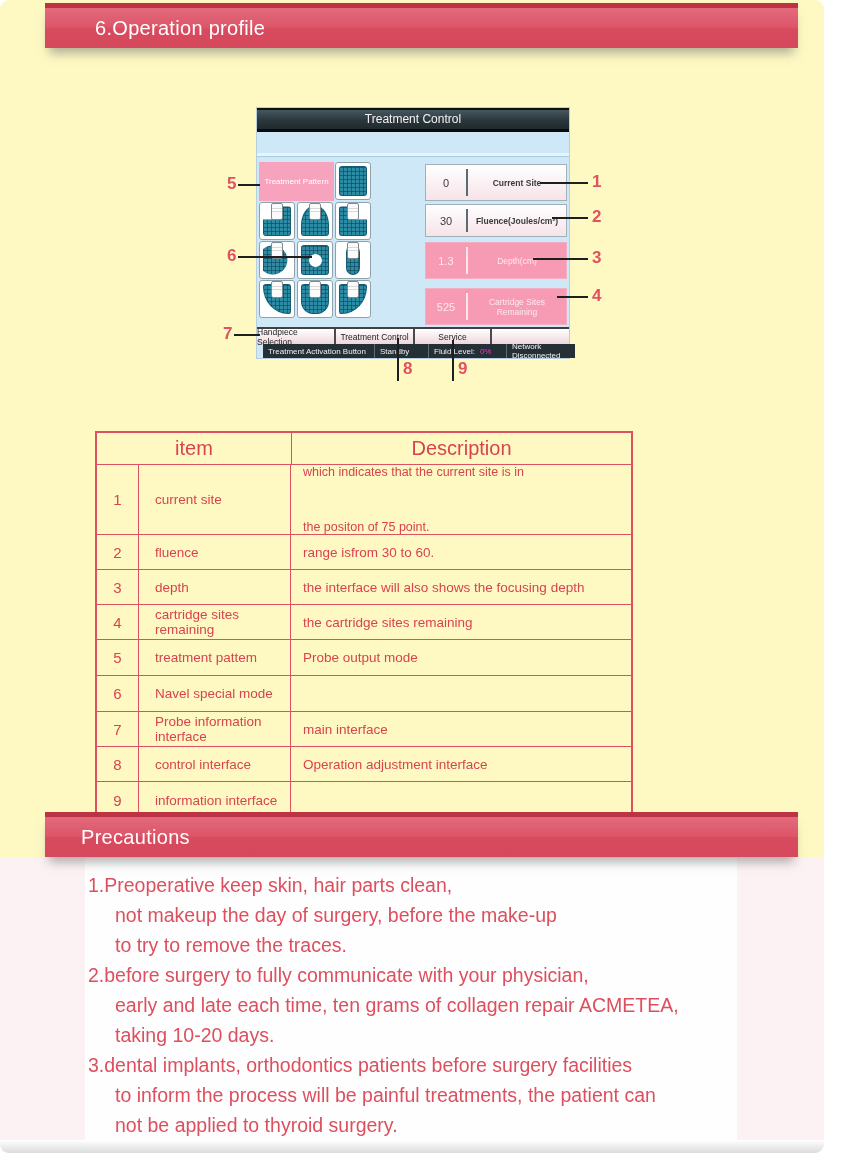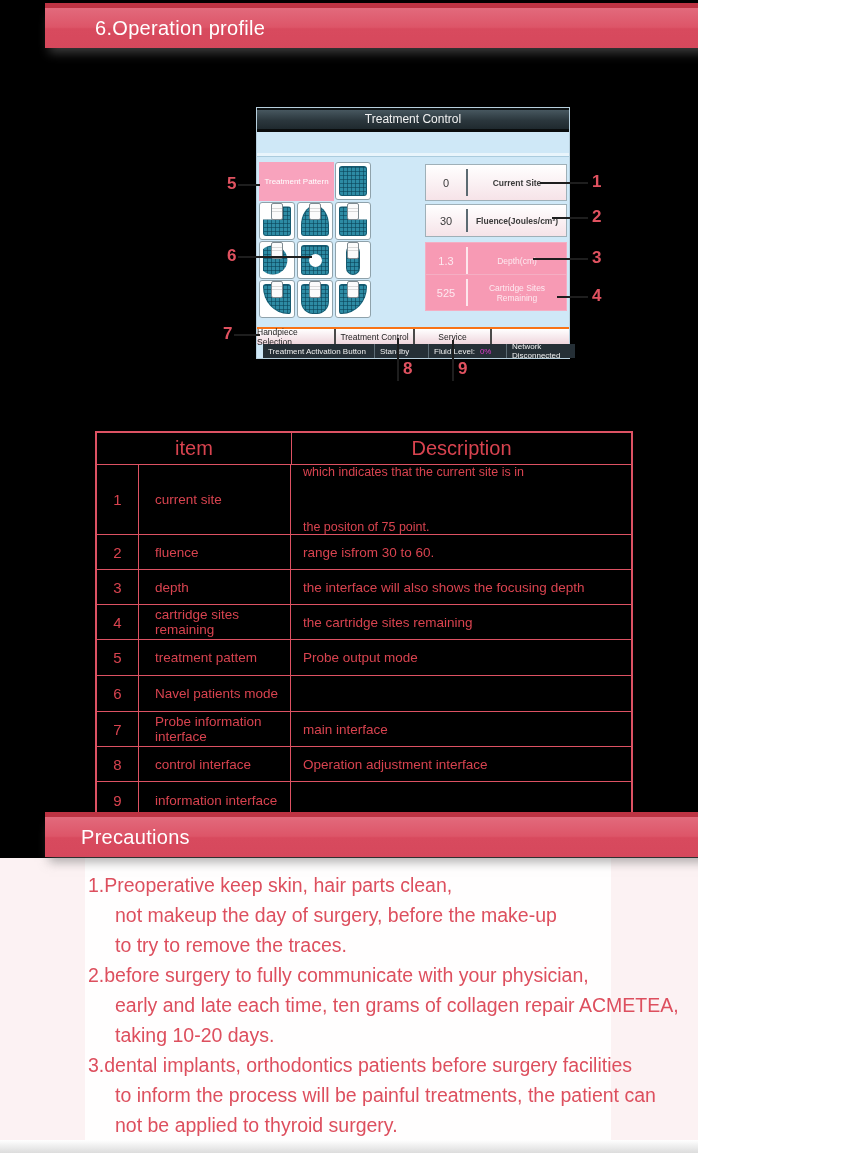--- a/index.html
+++ b/index.html
@@ -1,17 +1,17 @@
 <!DOCTYPE html>
 <html><head>
 <meta charset="utf-8">
 <style>
   html,body{margin:0;padding:0;background:#fff;}
-  #page{position:relative;width:698px;height:1153px;background:#000000;overflow:hidden;
-        font-family:"Liberation Sans", sans-serif;}
+  #page{position:relative;width:824px;height:1153px;background:#fef9c3;overflow:hidden;
+        font-family:"Liberation Sans", sans-serif;border-radius:9px;}
 
   
   .banner{position:absolute;left:45px;width:753px;height:40px;
     background:linear-gradient(180deg,#e26a7c 0%,#dd5568 48%,#d84a5e 52%,#d6485c 100%);
     border-top:5px solid #bd3343;
     box-shadow:0 9px 10px -4px rgba(110,110,110,.55);}
   .banner .banner-label{color:#fff;font-size:20px;line-height:40px;letter-spacing:.3px;}
   #banner-operation{top:3px;}
   #banner-operation .banner-label{padding-left:50px;}
   #banner-precautions{top:812px;}
@@ -60,21 +60,21 @@
   .readout.pink{background:#f79ab4;border:1px solid #f4aec3;color:#fdeff4;}
   .readout .val{width:40px;display:flex;align-items:center;justify-content:center;font-size:11px;}
   .readout .lbl{flex:1;display:flex;align-items:center;justify-content:center;text-align:center;
     font-size:8.5px;font-weight:bold;}
   .readout.light .divider{width:2px;background:#5c6a72;margin:4px 0;}
   .readout.pink .divider{width:2px;background:rgba(255,255,255,.75);margin:4px 0;}
   .readout.pink .val,.readout.pink .lbl{font-weight:normal;color:#fde9f0;}
 
   
   .tabbar{position:absolute;left:0;top:219px;width:100%;height:17px;display:flex;
-    border-top:2px solid #f97316;box-sizing:border-box;background:#f7e3e8;}
+    border-top:2px solid #404040;box-sizing:border-box;background:#f7e3e8;}
   .tab{background:linear-gradient(180deg,#ffffff,#efd6dd);border-right:2px solid #4a4a4a;
     display:flex;align-items:center;justify-content:center;font-size:8.5px;color:#222;box-sizing:border-box;}
   .statusbar{position:absolute;left:6px;top:236px;width:100%;height:14px;background:#252f36;display:flex;}
   .status-seg{display:flex;align-items:center;padding-left:5px;color:#f0f0f0;font-size:8px;
     border-right:1px solid #5c6b74;box-sizing:border-box;}
   .status-fluid-value{color:#e13ccd;margin-left:5px;}
 
   
   .ann-num{position:absolute;color:#e05260;font-size:17px;font-weight:bold;line-height:18px;}
   .ann-line-h{position:absolute;height:2px;background:#1e1e1e;}
@@ -177,21 +177,21 @@
     <div class="readout light" style="top:96px;height:33px;">
       <div class="td val">30</div>
       <div class="divider"></div>
       <div class="lbl">Fluence(Joules/cm²)</div>
     </div>
     <div class="readout pink" style="top:134px;height:37px;">
       <div class="td val">1.3</div>
       <div class="divider"></div>
       <div class="lbl">Depth(cm)</div>
     </div>
-    <div class="readout pink" style="top:166px;height:37px;">
+    <div class="readout pink" style="top:180px;height:37px;">
       <div class="td val">525</div>
       <div class="divider"></div>
       <div class="lbl">Cartridge Sites Remaining</div>
     </div>
 
     <div class="tabbar">
       <div class="tab" style="width:79px;">Handpiece Selection</div>
       <div class="tab" style="width:79px;">Treatment Control</div>
       <div class="tab" style="width:77px;">Service</div>
       <div class="tab" style="flex:1;border-right:none;"></div>
@@ -277,21 +277,21 @@
     <div class="tr rh35">
       <div class="td td-num">5</div>
       <div class="td td-item">treatment pattem</div>
       <div class="td td-desc">
           <div>Probe output mode</div>
         </div>
     </div>
 
     <div class="tr rh35">
       <div class="td td-num">6</div>
-      <div class="td td-item">Navel patients mode</div>
+      <div class="td td-item">Navel special mode</div>
     </div>
 
     <div class="tr rh34">
       <div class="td td-num">7</div>
       <div class="td td-item">Probe information interface</div>
       <div class="td td-desc">
           <div>main interface</div>
         </div>
     </div>
 

